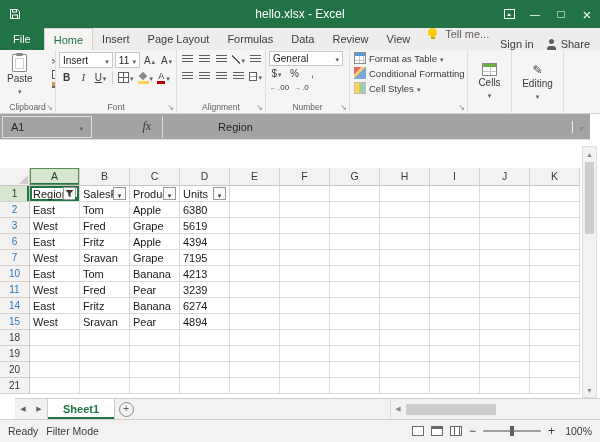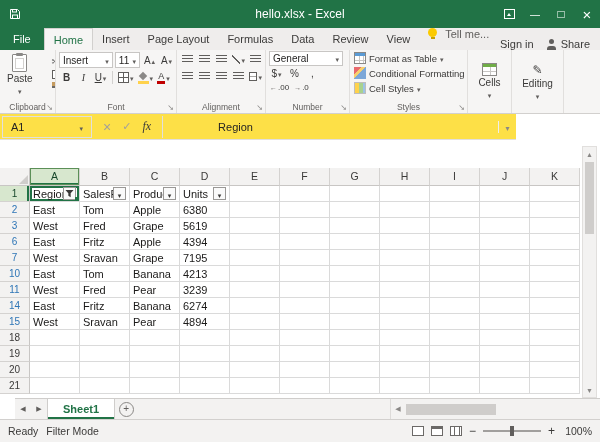--- a/index.html
+++ b/index.html
@@ -82,21 +82,21 @@
 .srow{display:flex;align-items:center;gap:3px;margin:1px 2px 0 4px;height:14px;font-size:9.5px;color:#3b3a39;white-space:nowrap}
 .ic-cf{width:12px;height:12px;display:inline-block;flex:none;background:linear-gradient(135deg,#e8696d 0 5px,#f7cf6e 5px 8px,#7ca7d8 8px 12px)}
 .ic-table{width:12px;height:12px;display:inline-block;flex:none;border:1px solid #8a8886;background:linear-gradient(#5b9bd5 0 3px,rgba(0,0,0,0) 3px),linear-gradient(90deg,rgba(0,0,0,0) 0 4px,#c8c6c4 4px 5px,rgba(0,0,0,0) 5px 8px,#c8c6c4 8px 9px,rgba(0,0,0,0) 9px),linear-gradient(rgba(0,0,0,0) 0 7px,#c8c6c4 7px 8px,rgba(0,0,0,0) 8px),#fff}
 .ic-cs{width:12px;height:12px;display:inline-block;flex:none;border:1px solid #bfbdbb;background:linear-gradient(90deg,#ffd24c 0 4px,#a9d18e 4px 8px,#9dc3e6 8px 12px)}
 
 .bigbtn{display:flex;flex-direction:column;align-items:center;justify-content:center;height:calc(100% - 4px);font-size:10px;color:#3b3a39;gap:1px;margin-top:2px}
 .ic-cells{width:15px;height:13px;border:1px solid #8a8886;display:inline-block;background:linear-gradient(#70ad47 0 3px,rgba(0,0,0,0) 3px),linear-gradient(90deg,rgba(0,0,0,0) 0 7px,#c8c6c4 7px 8px,rgba(0,0,0,0) 8px),linear-gradient(rgba(0,0,0,0) 0 7px,#c8c6c4 7px 8px,rgba(0,0,0,0) 8px),#fff}
 .ic-editing::after{content:"✎";font-size:12px;color:#3b3a39}
 
 
-.formula{position:absolute;left:0;top:114px;width:516px;height:26px;background:#fde047;border-bottom:1px solid #e1dfdd;display:flex;align-items:center}
+.formula{position:absolute;left:0;top:114px;width:590px;height:26px;background:#a3a3a3;border-bottom:1px solid #e1dfdd;display:flex;align-items:center}
 .namebox{width:90px;height:22px;margin-left:2px;border:1px solid #e1dfdd;display:flex;align-items:center;padding:0 8px;font-size:11px;color:#252423}
 .namebox .caret{margin-left:auto}
 .fbtns{display:flex;align-items:center;gap:11px;padding:0 11px;height:22px;border-right:1px solid #e1dfdd}
 .fx-x::after{content:"×";color:#a19f9d;font-size:14px}
 .fx-check::after{content:"✓";color:#a19f9d;font-size:11px}
 .fx{font-style:italic;font-family:"Liberation Serif",serif;color:#3b3a39;font-size:12px}
 .fcontent{flex:1;padding-left:55px;font-size:11px;color:#252423;line-height:24px}
 .fchev{width:18px;text-align:center;color:#8a8886;border-left:1px solid #eeedec}
 .fchev::after{content:"▾";font-size:8px}
 .gapstrip{position:absolute;left:0;top:140px;width:600px;height:28px;background:#fff}
@@ -347,21 +347,20 @@
       <div class="srow">
         <span class="ic-cf"></span>
         <span>Conditional Formatting</span>
         <span class="caret"></span>
       </div>
       <div class="srow">
         <span class="ic-cs"></span>
         <span>Cell Styles</span>
         <span class="caret"></span>
       </div>
-      <div class="glabel">Styles</div>
       <span class="launcher"></span>
     </div>
 
     <div class="rgroup" style="width:44px">
       <div class="bigbtn">
         <span class="ic-cells"></span>
         <span>Cells</span>
         <span class="caret"></span>
       </div>
     </div>

